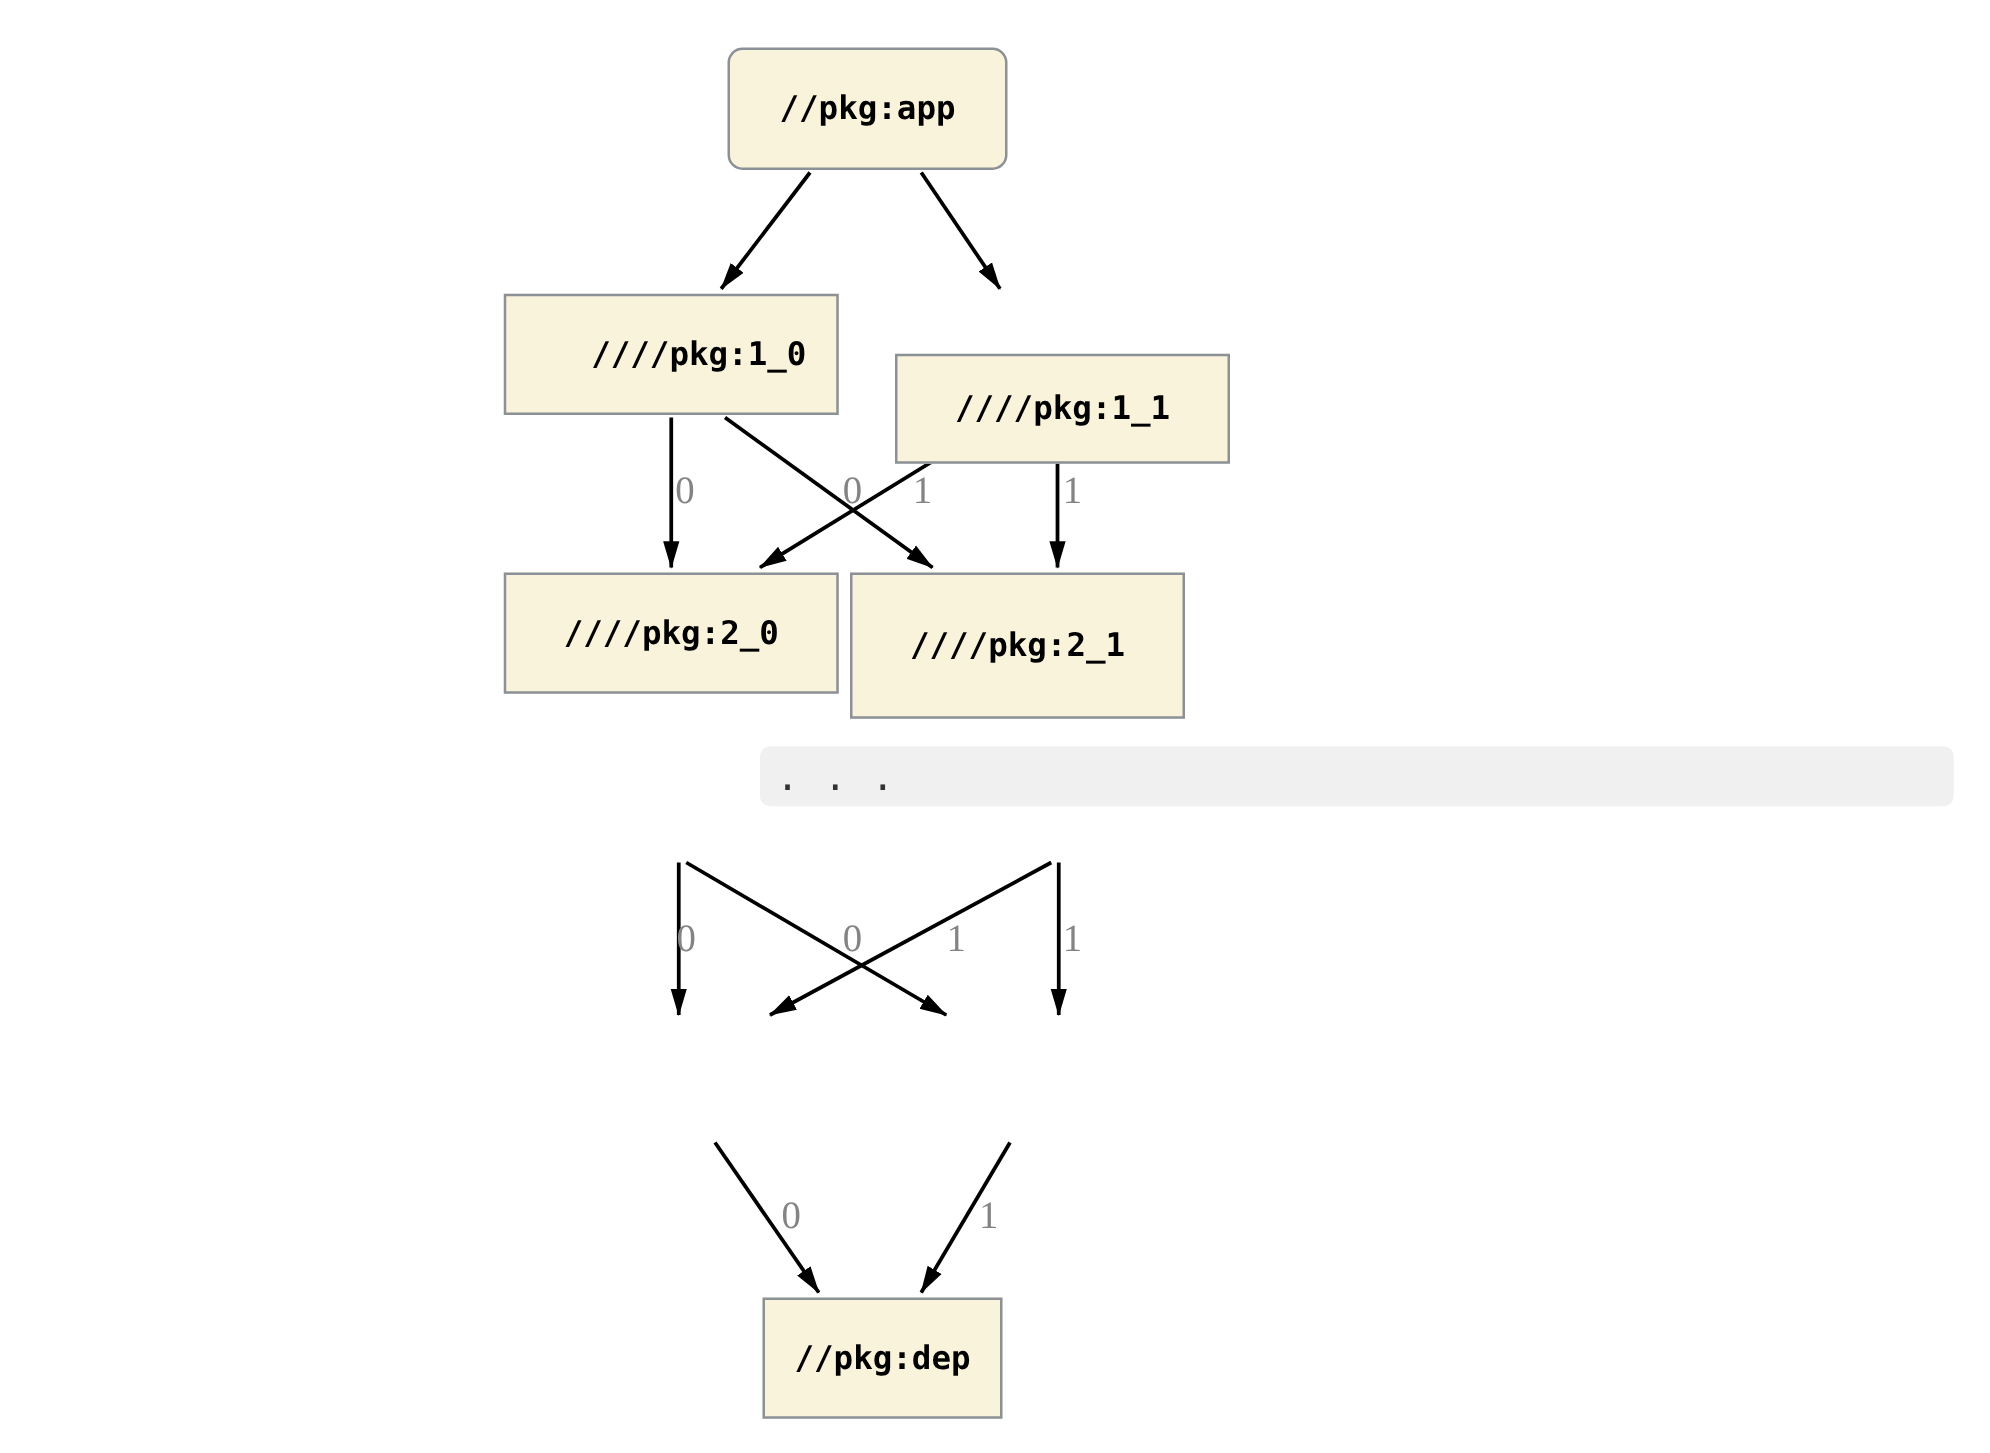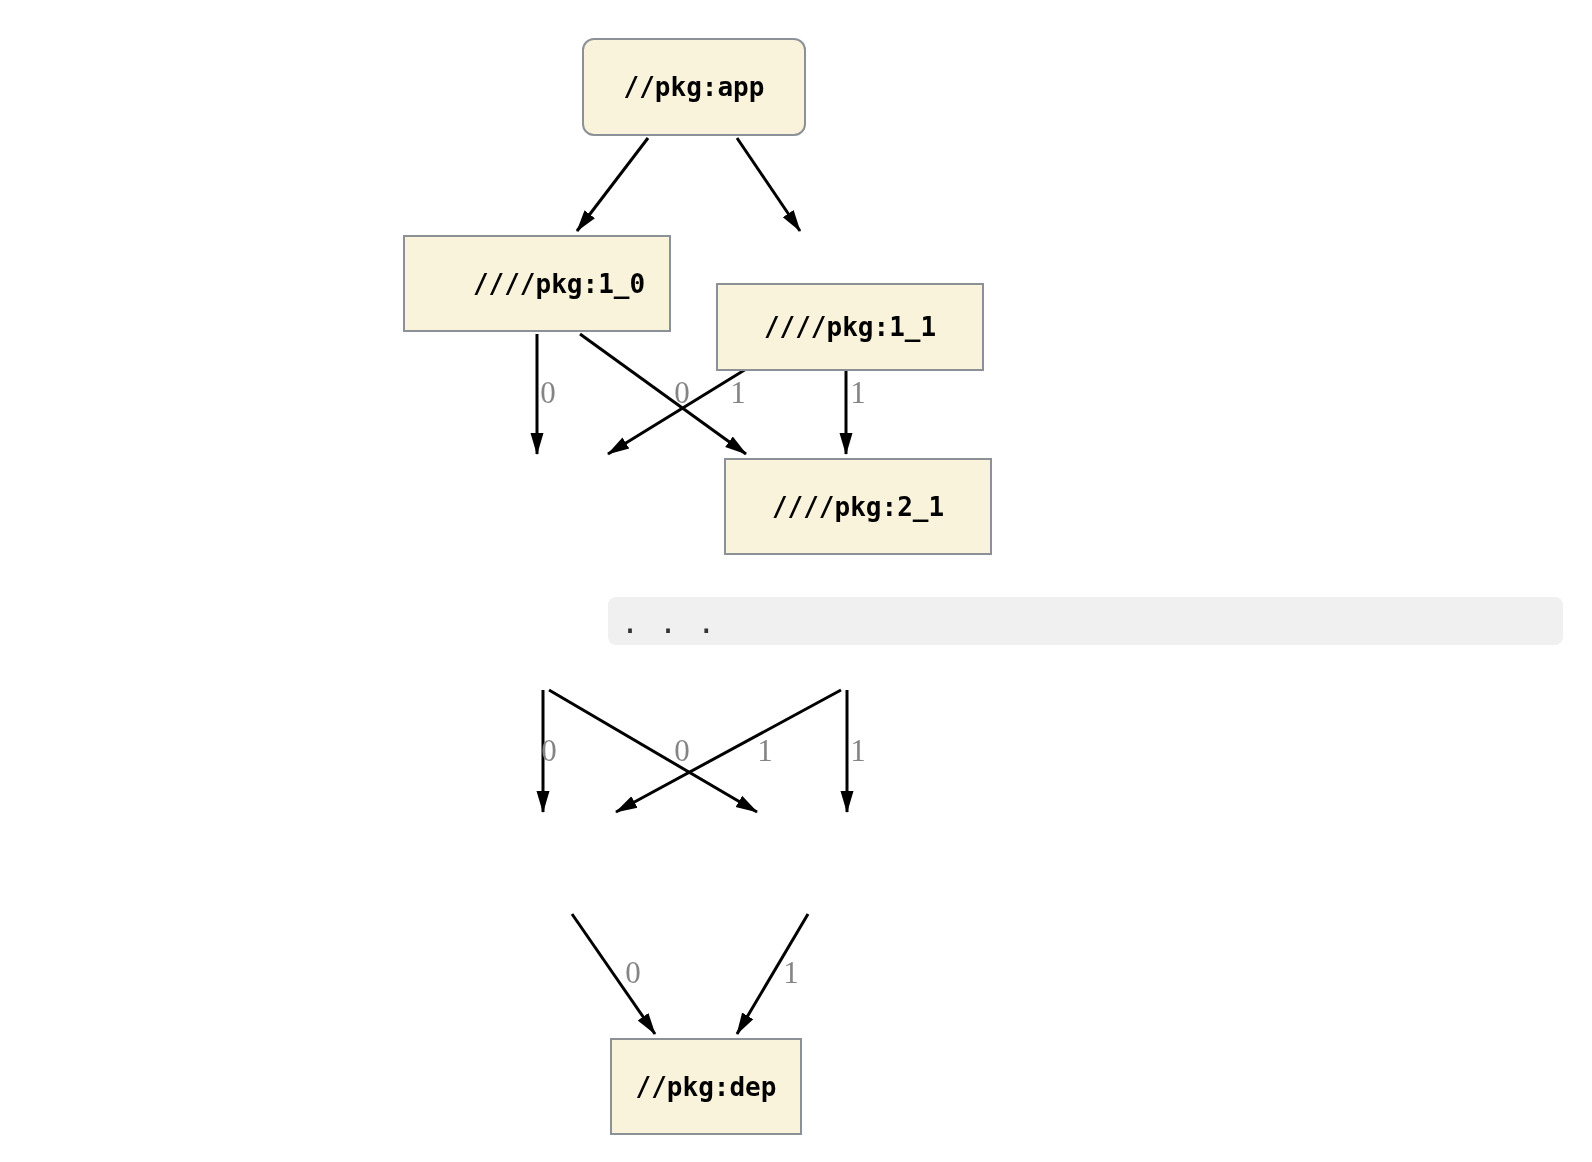--- a/index.html
+++ b/index.html
@@ -99,21 +99,24 @@
 
   <div class="node" style="left:582px; top:38px; width:224px; height:98px;border-radius:12px;">
     <span class="node-label">//pkg:app</span>
   </div>
   <div class="node" style="left:403px; top:235px; width:268px; height:97px;padding-left:44px;">
     <span class="node-label">////pkg:1_0</span>
   </div>
   <div class="node" style="left:716px; top:235px; width:268px; height:88px;margin-top:48px;">
     <span class="node-label">////pkg:1_1</span>
   </div>
-  <div class="node" style="left:724px; top:458px; width:268px; height:97px;align-items:center;">
+  <div class="node" style="left:403px; top:458px; width:268px; height:97px;">
+    <span class="node-label">////pkg:2_0</span>
+  </div>
+  <div class="node" style="left:680px; top:458px; width:268px; height:117px;align-items:center;">
     <span class="node-label">////pkg:2_1</span>
   </div>
 
   <span class="edge-num" style="left:548px; top:392px;">0</span>
   <span class="edge-num" style="left:682px; top:392px;">0</span>
   <span class="edge-num" style="left:738px; top:392px;">1</span>
   <span class="edge-num" style="left:858px; top:392px;">1</span>
 
   <div class="code-band">
     <span class="band-text">. . .</span>

